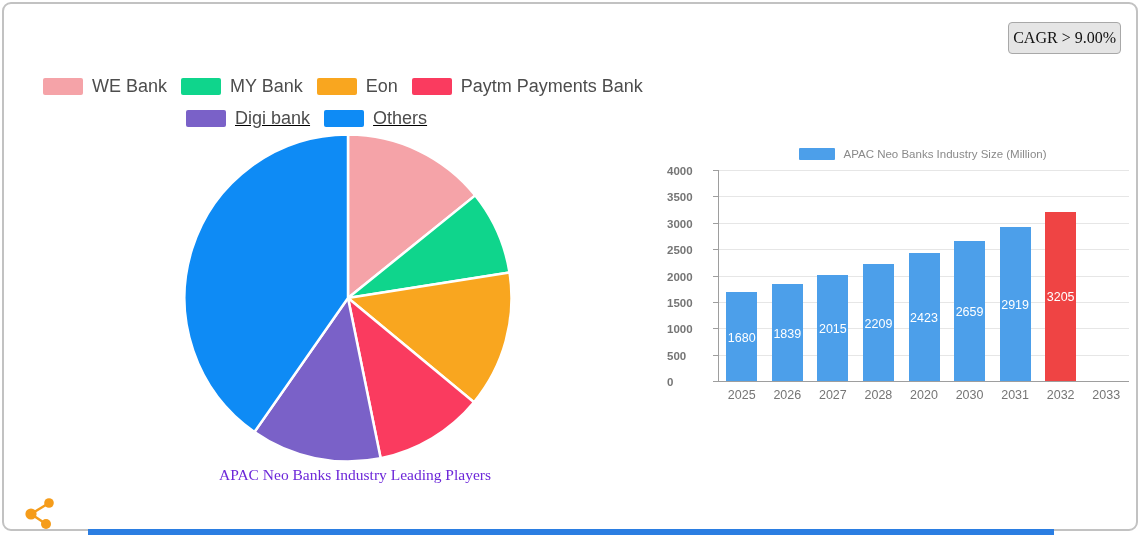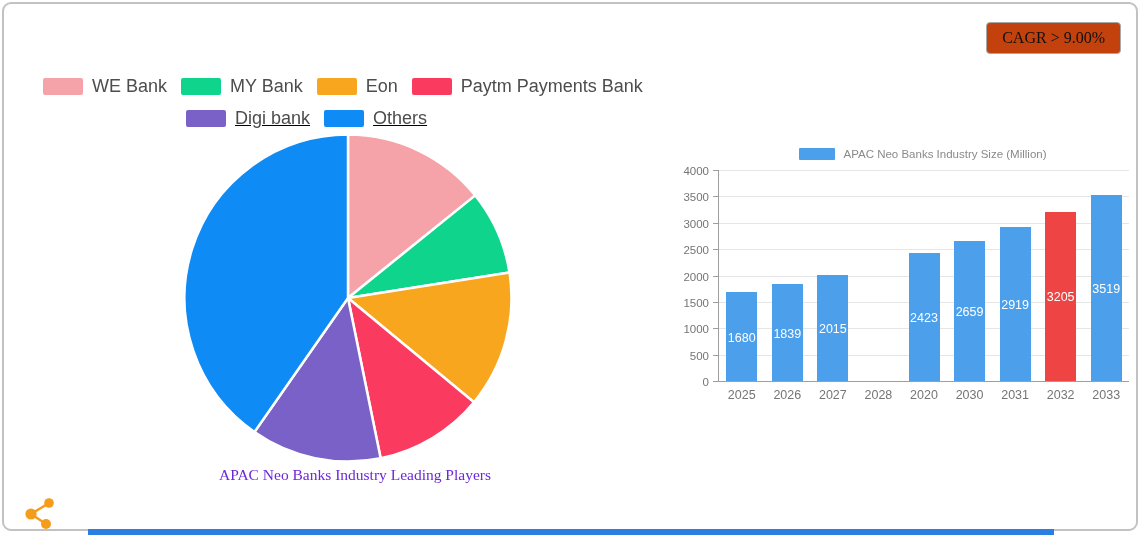--- a/index.html
+++ b/index.html
@@ -1,21 +1,21 @@
 <!DOCTYPE html>
 <html><head>
 <meta charset="utf-8">
 <style>
   html,body{margin:0;padding:0;background:#fff;width:1140px;height:535px;overflow:hidden;
     font-family:"Liberation Sans",sans-serif;}
   .card{position:absolute;left:2px;top:2px;right:2px;bottom:4px;background:#fff;
     border:2px solid #c2c2c2;border-radius:9px;box-sizing:border-box;}
   
-  .cagr-box{position:absolute;top:22px;right:19px;background:#c2410c;border:1px solid #a8a8a8;
-    border-radius:4px;padding:6px 15px;font-family:"Liberation Serif",serif;font-size:16px;color:#111;}
+  .cagr-box{position:absolute;top:22px;right:19px;background:#e5e5e5;border:1px solid #a8a8a8;
+    border-radius:4px;padding:6px 4px;font-family:"Liberation Serif",serif;font-size:16px;color:#111;}
   
   .pie-legend{position:absolute;top:76px;left:0;}
   .legend-row{display:flex;align-items:center;gap:14px;margin-bottom:11px;}
   .legend-row.r1{margin-left:43px;}
   .legend-row.r2{margin-left:186px;text-decoration:underline;}
   .legend-item{display:flex;align-items:center;gap:9px;}
   .legend-swatch{width:40px;height:17px;border-radius:2px;flex:0 0 auto;}
   .legend-label{font-size:18px;color:#4d4d4d;white-space:nowrap;}
   
   #pie-wrap{position:absolute;left:181px;top:131px;width:334px;height:334px;}
@@ -23,21 +23,21 @@
     font-family:"Liberation Serif",serif;font-size:15.5px;color:#6d28d9;}
   
   .bar-legend{position:absolute;left:718px;top:148px;width:410px;display:flex;
     align-items:center;justify-content:center;gap:8px;}
   .bar-legend-swatch{width:36px;height:12px;border-radius:1px;}
   .bar-legend-label{font-size:11.5px;color:#8a8a8a;white-space:nowrap;}
   #bar-plot{position:absolute;left:718px;top:170px;width:410px;height:211px;
     border-left:1px solid #9e9e9e;border-bottom:1px solid #9e9e9e;}
   .gridline{position:absolute;left:0;right:0;height:1px;background:#e6e6e6;}
   .ytick{position:absolute;left:-6px;width:6px;height:1px;background:#9e9e9e;}
-  .ylabel{position:absolute;left:-52px;width:42px;text-align:right;font-size:11.5px;color:#757575;}
+  .ylabel{position:absolute;left:-52px;width:42px;font-size:11.5px;color:#757575;font-weight:bold;}
   .bar{position:absolute;bottom:0;}
   .bar-value{position:absolute;left:0;right:0;text-align:center;color:#fff;font-size:12.5px;}
   .xlabel{position:absolute;top:calc(100% + 7px);text-align:center;font-size:12.5px;color:#757575;}
   
   .logo{position:absolute;left:10px;top:495px;display:flex;align-items:center;gap:4px;flex-direction:column;}
   .logo-text{font-size:28px;font-weight:700;color:#20244a;letter-spacing:0.5px;}
   
   .bottom-bar{position:absolute;left:88px;width:966px;height:6px;bottom:0;background:#2b7ee2;}
 </style>
 </head>
@@ -126,40 +126,40 @@
     </div>
     <div class="xlabel" style="left: 0px; width: 45.5556px;">2025</div>
     <div class="bar" style="left: 52.8333px; width: 31px; height: 45.975%; background: rgb(76, 159, 234);">
       <span class="bar-value" style="bottom: calc(50% - 8px);">1839</span>
     </div>
     <div class="xlabel" style="left: 45.5556px; width: 45.5556px;">2026</div>
     <div class="bar" style="left: 98.3889px; width: 31px; height: 50.375%; background: rgb(76, 159, 234);">
       <span class="bar-value" style="bottom: calc(50% - 8px);">2015</span>
     </div>
     <div class="xlabel" style="left: 91.1111px; width: 45.5556px;">2027</div>
+    <div class="bar" style="left: 143.944px; width: 31px; height: 55.225%; background: rgb(76, 159, 234);">
+      <span class="bar-value" style="bottom: calc(50% - 8px);">2209</span>
+    </div>
     <div class="xlabel" style="left: 136.667px; width: 45.5556px;">2028</div>
     <div class="bar" style="left: 189.5px; width: 31px; height: 60.575%; background: rgb(76, 159, 234);">
       <span class="bar-value" style="bottom: calc(50% - 8px);">2423</span>
     </div>
     <div class="xlabel" style="left: 182.222px; width: 45.5556px;">2020</div>
     <div class="bar" style="left: 235.056px; width: 31px; height: 66.475%; background: rgb(76, 159, 234);">
       <span class="bar-value" style="bottom: calc(50% - 8px);">2659</span>
     </div>
     <div class="xlabel" style="left: 227.778px; width: 45.5556px;">2030</div>
     <div class="bar" style="left: 280.611px; width: 31px; height: 72.975%; background: rgb(76, 159, 234);">
       <span class="bar-value" style="bottom: calc(50% - 8px);">2919</span>
     </div>
     <div class="xlabel" style="left: 273.333px; width: 45.5556px;">2031</div>
     <div class="bar" style="left: 326.167px; width: 31px; height: 80.125%; background: #ef4444;">
       <span class="bar-value" style="bottom: calc(50% - 8px);">3205</span>
     </div>
     <div class="xlabel" style="left: 318.889px; width: 45.5556px;">2032</div>
-    <div class="bar" style="left: 371.722px; width: 31px; height: 87.975%; background: rgb(76, 159, 234);">
-      <span class="bar-value" style="bottom: calc(50% - 8px);">3519</span>
-    </div>
     <div class="xlabel" style="left: 364.444px; width: 45.5556px;">2033</div>
   </div>
 
 <div class="logo">
   <svg width="36" height="36" viewBox="0 0 36 36">
     <g stroke="#f59c1a" stroke-width="2.4" fill="#f59c1a">
       <line x1="9" y1="19" x2="27" y2="8"></line>
       <line x1="9" y1="19" x2="24" y2="29"></line>
       <circle cx="9" cy="19" r="5.6" stroke="none"></circle>
       <circle cx="27" cy="8" r="4.8" stroke="none"></circle>

